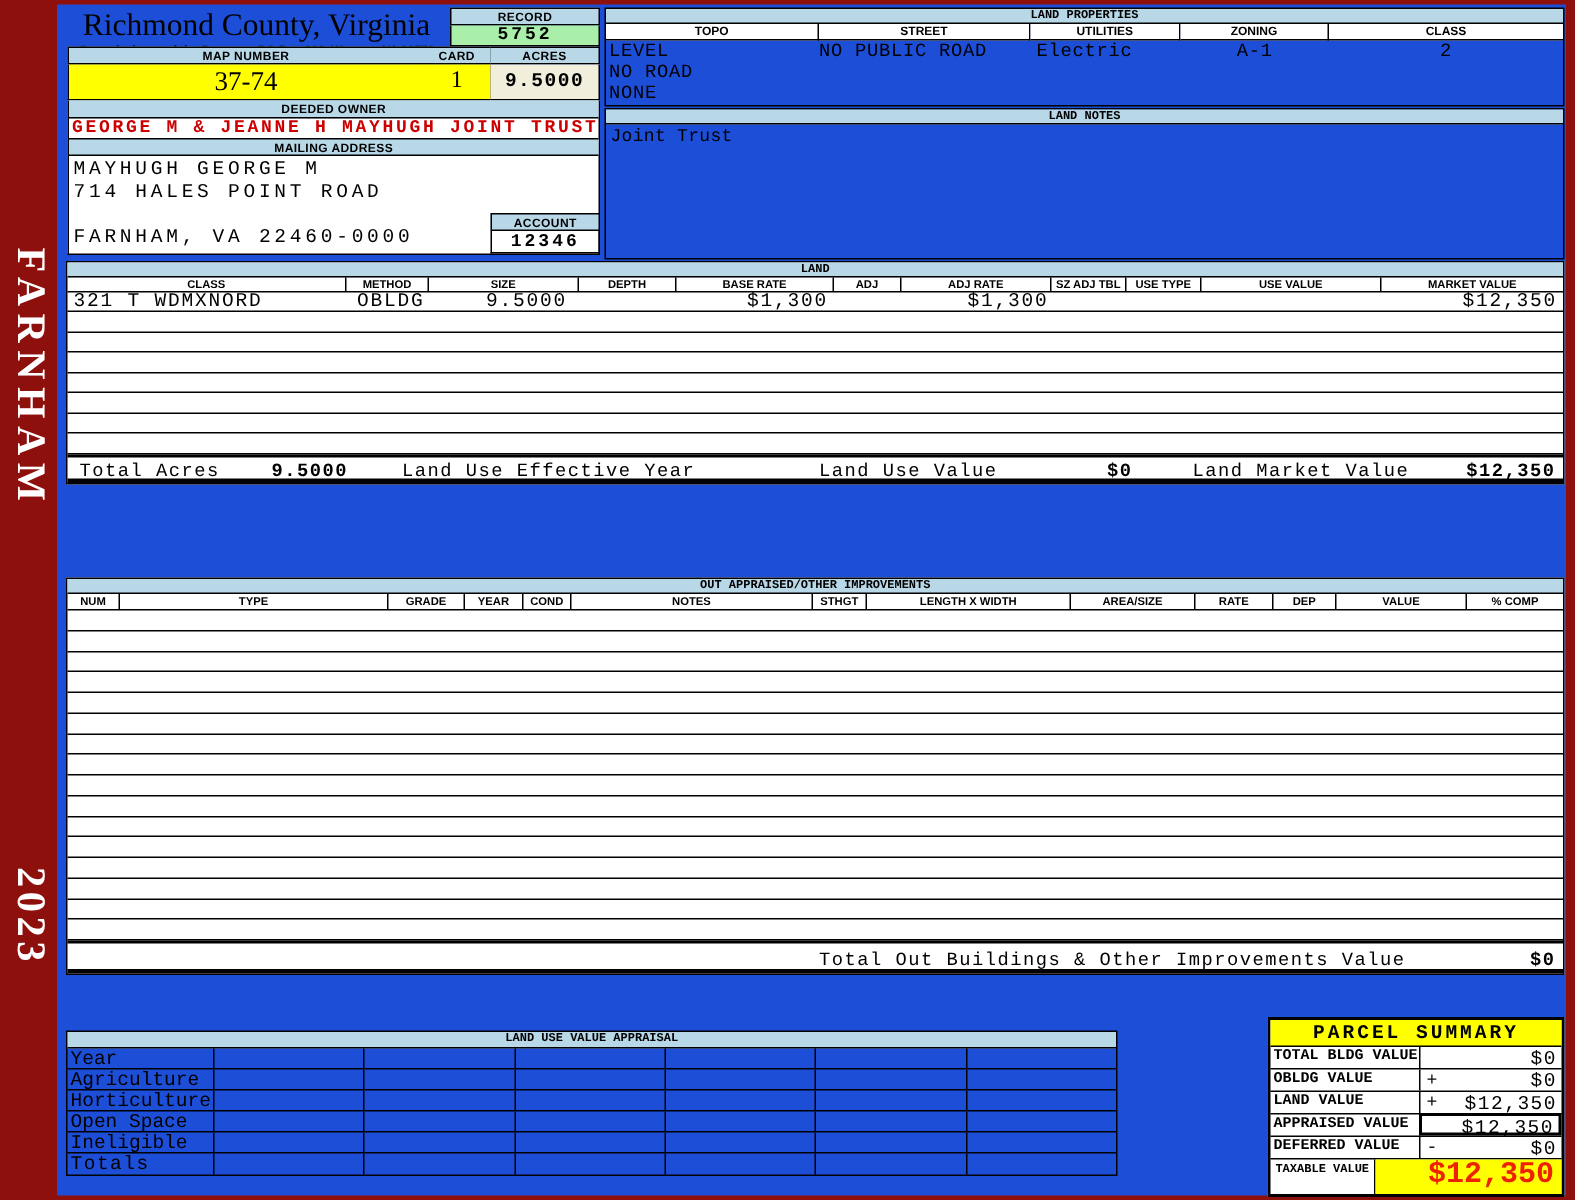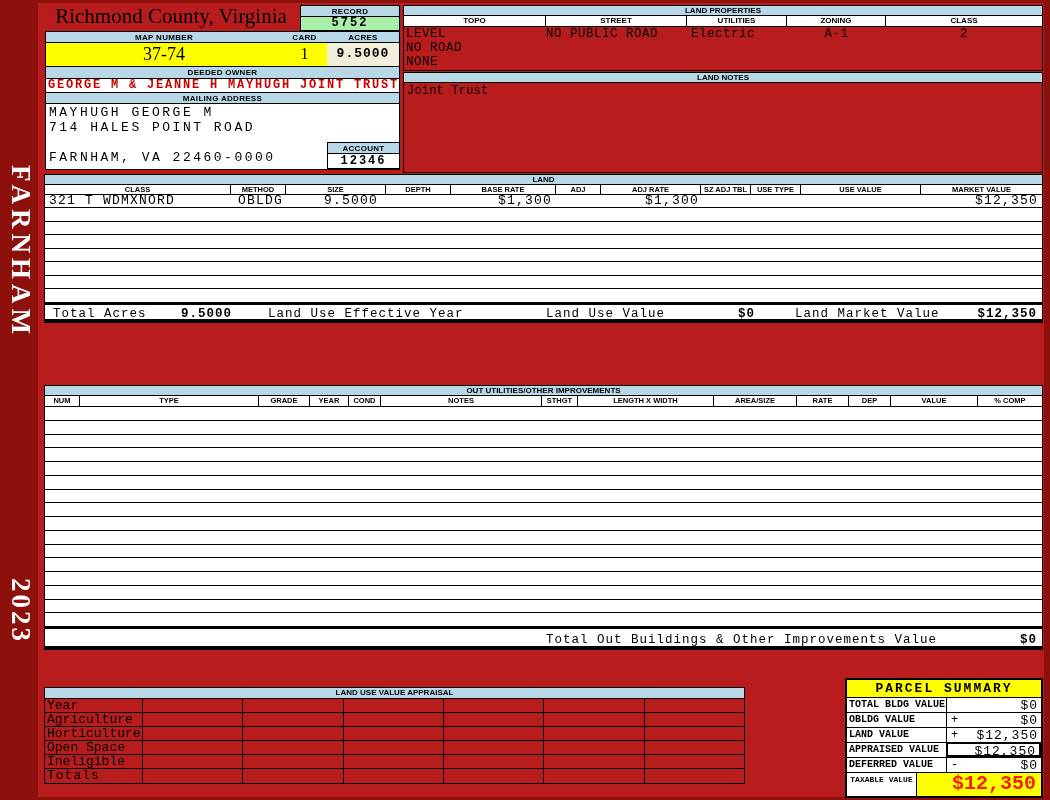--- a/index.html
+++ b/index.html
@@ -1,32 +1,32 @@
 <!DOCTYPE html>
 <html><head>
 <meta charset="utf-8">
 <style>
   * { margin:0; padding:0; box-sizing:border-box; }
   html,body { background:#8e100c; }
   .page { position:relative; width:1050px; height:800px; background:#8e100c; overflow:hidden;
           font-family:"Liberation Mono","DejaVu Sans Mono",monospace; color:#000; }
-  .content { position:absolute; left:38px; top:3px; width:1006px; height:794px; background:#b91c1c; }
+  .content { position:absolute; left:38px; top:3px; width:1006px; height:794px; background:#1d4ed8; }
   .abs { position:absolute; }
 
   
   .v-text { position:absolute; left:2px; width:34px; color:#fff;
             font-family:"Liberation Serif",serif; font-weight:bold;
             writing-mode:vertical-rl; text-orientation:sideways; text-align:center; }
   .district { top:162px; height:180px; font-size:27px; letter-spacing:5px; }
   .year { top:556px; height:110px; font-size:27px; letter-spacing:3px; }
 
   
   .hdr { background:#b8d8e8; border:1px solid #000; font-family:"Liberation Sans",sans-serif;
          font-weight:bold; font-size:8px; text-align:center; line-height:11px; letter-spacing:.3px; }
-  .bar { background:#b8d8e8; border-bottom:1px solid #000; font-family:Liberation Sans, sans-serif;
+  .bar { background:#b8d8e8; border-bottom:1px solid #000; font-family:Liberation Mono, monospace;
          font-weight:bold; font-size:8px; text-align:center; line-height:9px; height:10px; }
 
   
   .county-title { font-family:"Liberation Serif",serif; font-size:21px; text-align:center; }
   .county-sub { font-family:"Liberation Sans",sans-serif; font-weight:bold; font-size:8px; text-align:center; }
 
   .record-val { background:#a9efa9; border:1px solid #000; border-top:none; height:14px;
                 font-weight:bold; font-size:12px; letter-spacing:2px; text-align:center; line-height:13px; }
   .big-yellow { background:#ffff00; border:1px solid #000; font-family:"Liberation Serif",serif;
                 text-align:center; }
@@ -214,21 +214,21 @@
         <span class="num" style="left:115px; width:72px; text-align:right;">9.5000</span>
         <span style="left:223px;">Land Use Effective Year</span>
         <span style="left:501px;">Land Use Value</span>
         <span class="num" style="left:640px; width:70px; text-align:right;">$0</span>
         <span style="left:750px;">Land Market Value</span>
         <span class="num" style="right:5px;">$12,350</span>
       </div>
     </div>
 
     <div class="abs dtable" style="left:6px; top:382px; width:999px;">
-      <div class="bar">OUT UTILITIES/OTHER IMPROVEMENTS</div>
+      <div class="bar">OUT APPRAISED/OTHER IMPROVEMENTS</div>
       <div class="thead ob-head">
         <div style="width:35px;">NUM</div>
         <div style="width:179px;">TYPE</div>
         <div style="width:51px;">GRADE</div>
         <div style="width:39px;">YEAR</div>
         <div style="width:32px;">COND</div>
         <div style="width:161px;">NOTES</div>
         <div style="width:36px;">STHGT</div>
         <div style="width:136px;">LENGTH X WIDTH</div>
         <div style="width:83px;">AREA/SIZE</div>

